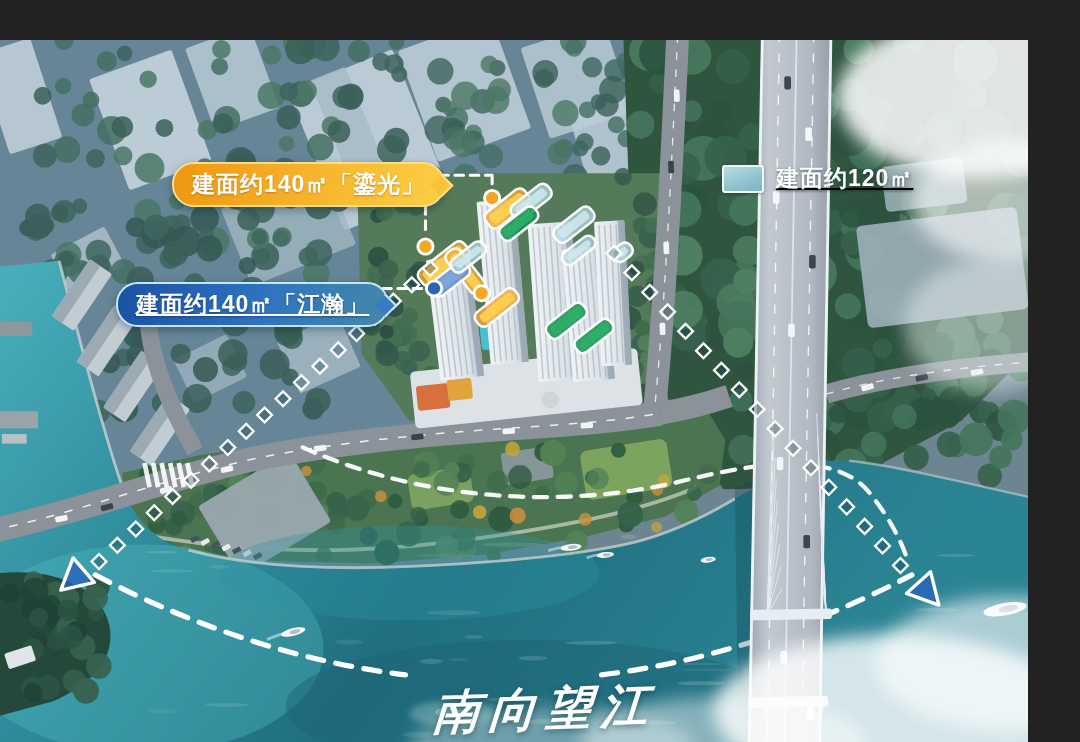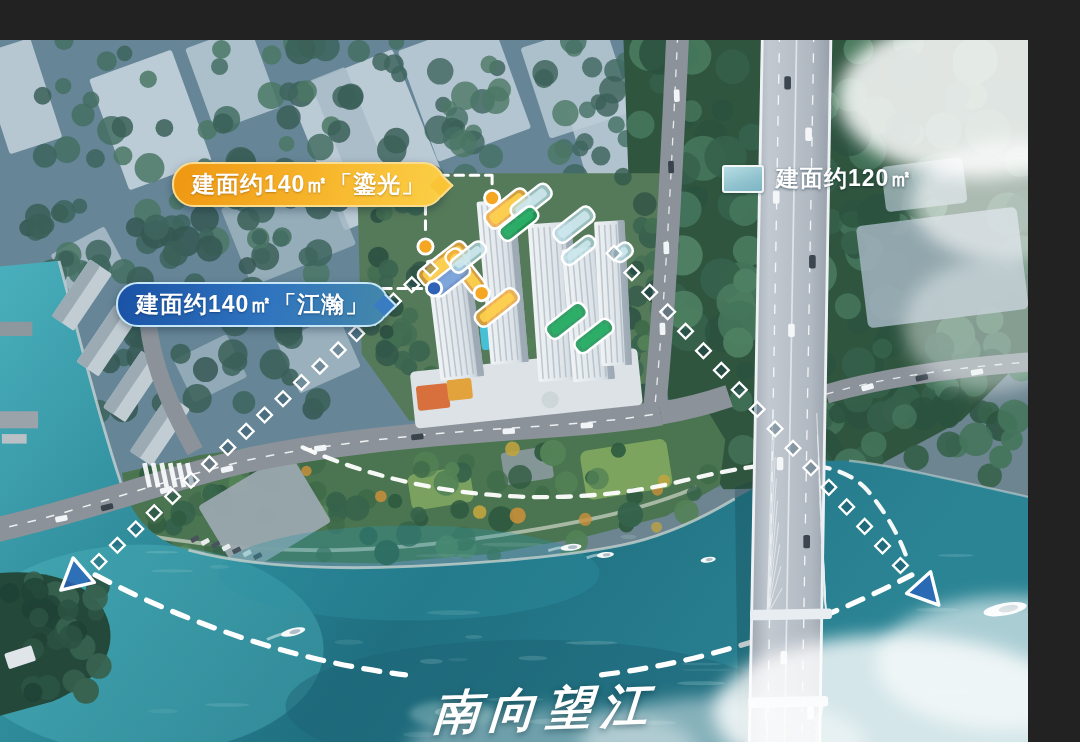--- a/index.html
+++ b/index.html
@@ -24,25 +24,25 @@
   }
   .pill-orange{
     left:172px;top:122px;
     background:linear-gradient(100deg,#ef9712 0%,#f7b62c 55%,#fbcf46 100%);
     border:2.5px solid #fbdc8d;
   }
   .pill-orange .tail{background:#f9c537;border-color:#fbdc8d;}
   .pill-blue{
     left:116px;top:242px;
     background:linear-gradient(100deg,#1a52a5 0%,#2f74bf 55%,#48a 100%);
-    border:2.5px solid #c5e6f8;text-shadow:0 1px 2px rgba(0,30,70,.45);
+    border:2.5px solid #c5e6f8;text-shadow:0 1px 2px rgba(0,30,70,.45);text-decoration:underline;
   }
   .pill-blue .tail{background:#3a7cc2;border-color:#c5e6f8;}
   
-  .legend{position:absolute;left:722px;top:123px;display:flex;flex-direction:column;gap:12px;}
+  .legend{position:absolute;left:722px;top:123px;display:flex;flex-direction:column;gap:12px;text-decoration:underline;}
   .legend-row{display:flex;align-items:center;gap:12px;}
   .legend-swatch{width:38px;height:24px;border:2.5px solid #f2f7f5;border-radius:3px;box-shadow:0 1px 3px rgba(0,20,30,.35);}
   .swatch-teal{background:linear-gradient(160deg,#b8dde4 0%,#8fc2cd 60%,#7db4c4 100%);}
   .swatch-green{background:linear-gradient(160deg,#1d9a55 0%,#117a43 100%);}
   .legend-label{color:#fff;font-weight:bold;font-size:23px;letter-spacing:1px;text-shadow:0 1px 3px rgba(0,30,40,.55);}
   
   .view-caption{
     position:absolute;left:400px;top:638px;width:290px;text-align:center;
     color:#fff;font-weight:bold;font-size:47px;letter-spacing:9px;
     font-style:italic;transform:rotate(-2deg) skewX(-6deg);

